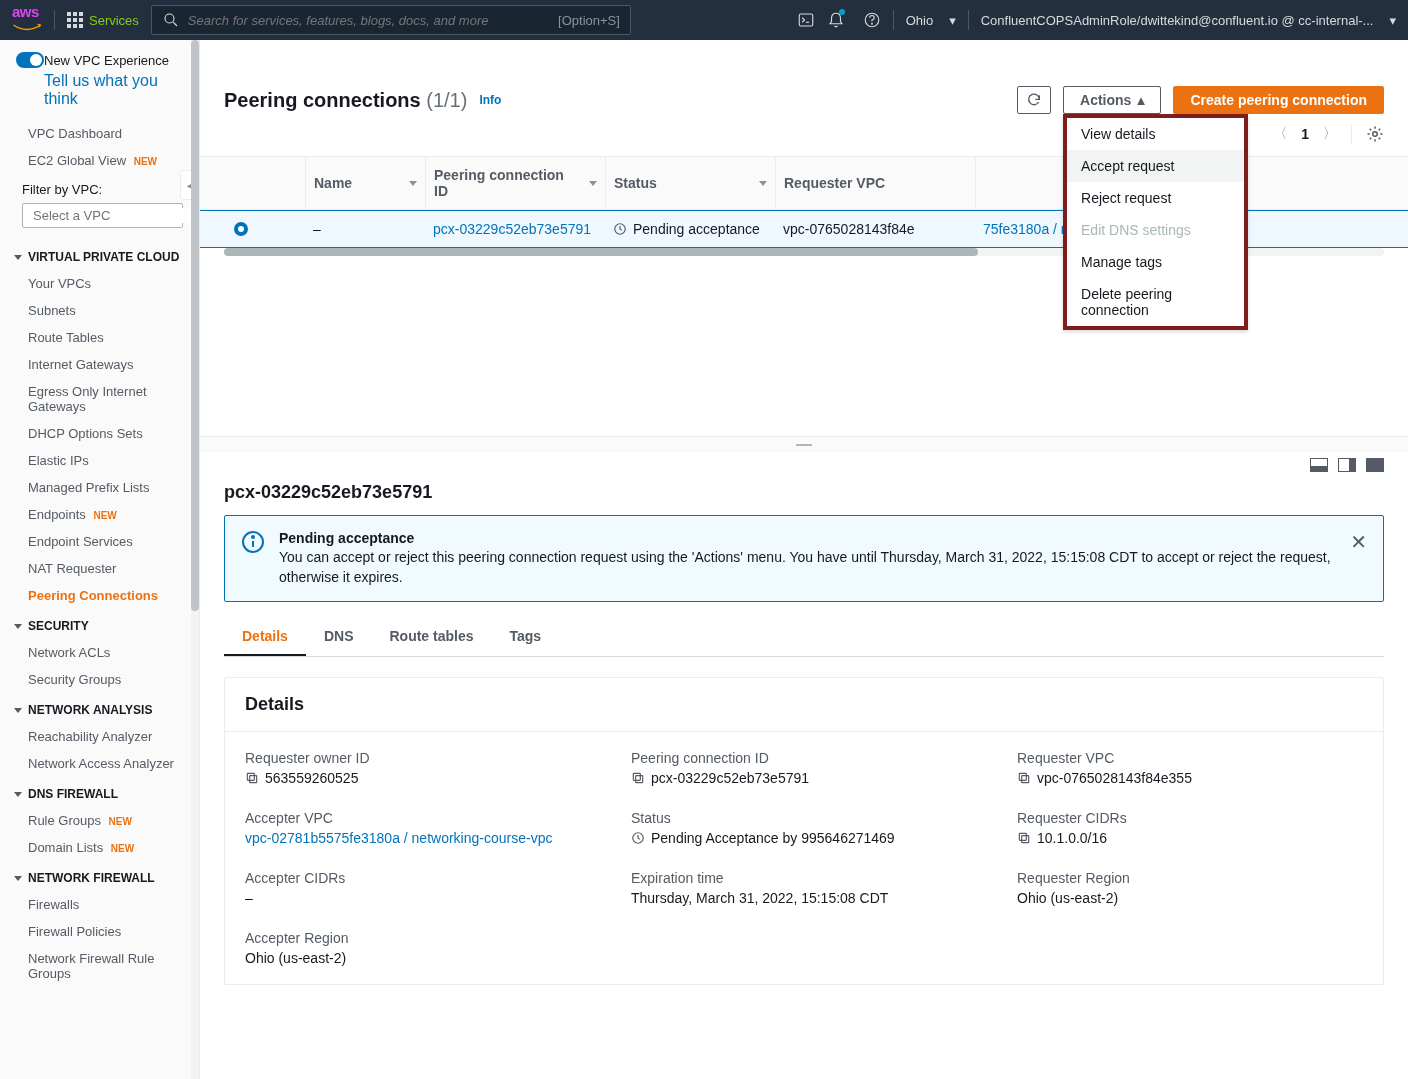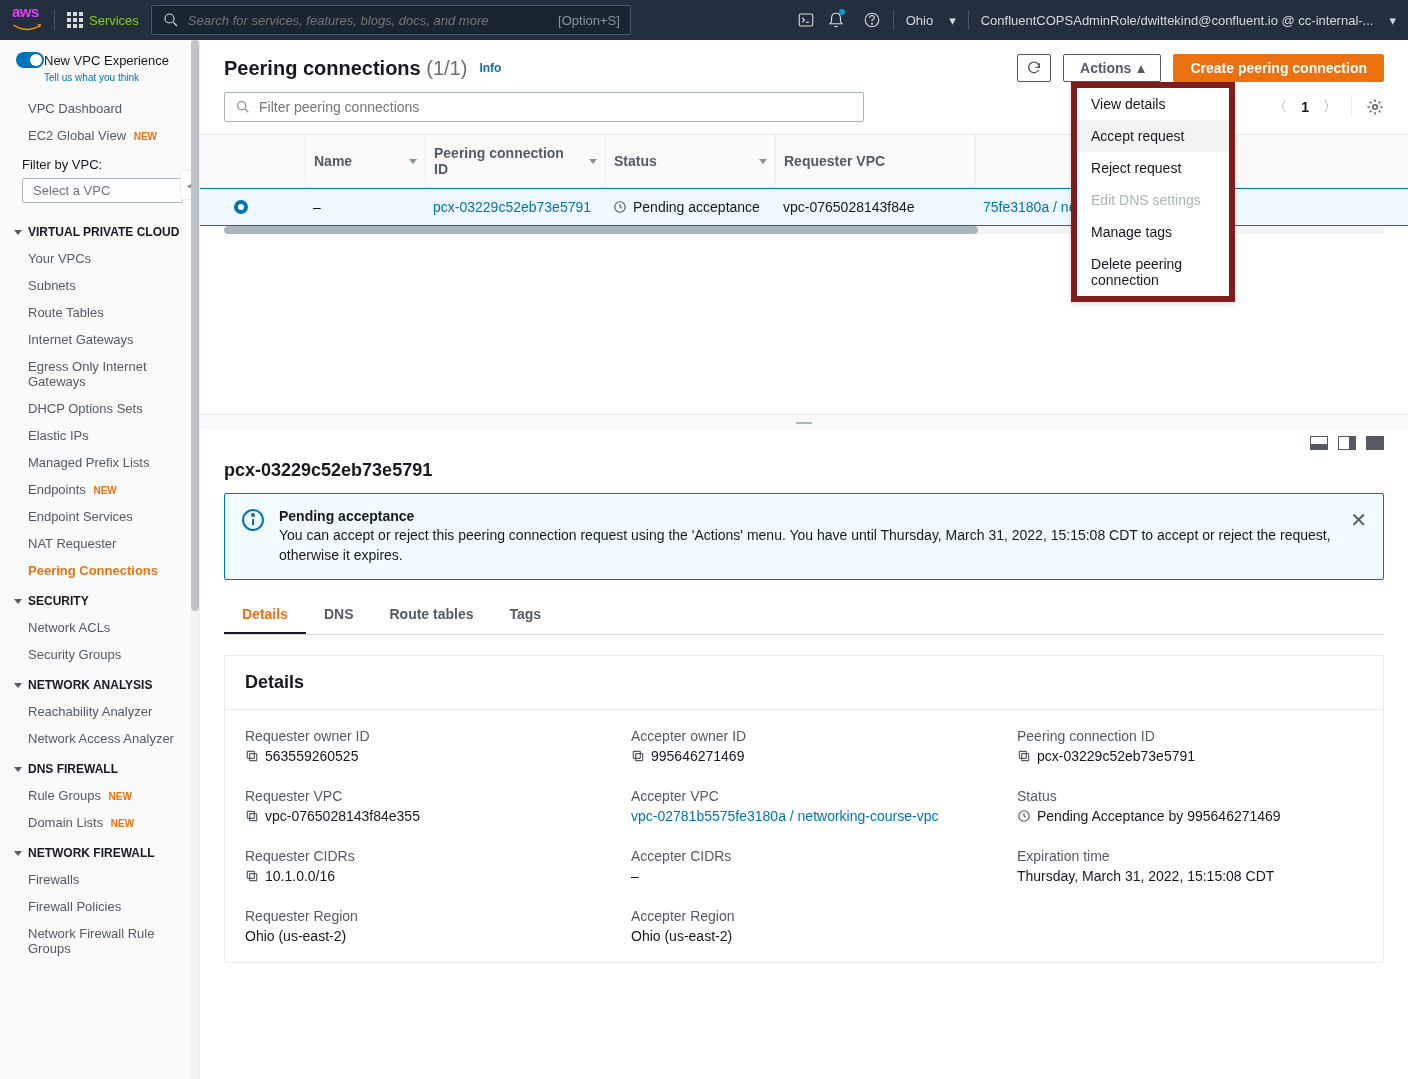--- a/index.html
+++ b/index.html
@@ -18,42 +18,42 @@
 .top-spacer { flex: 1; }
 .topbar-icon { width: 18px; height: 18px; stroke: #d5dbdb; fill: none; stroke-width: 1.5; cursor: pointer; }
 .topbar .text-item { color: #d5dbdb; font-size: 13px; cursor: pointer; display: flex; align-items: center; gap: 16px; }
 .notif-dot { width: 6px; height: 6px; background: #00a1c9; border-radius: 50%; position: relative; top: -8px; left: -6px; }
 .app { display: flex; height: calc(100vh - 40px); }
 .sidebar { width: 200px; background: #fafafa; border-right: 1px solid #eaeded; overflow-y: auto; padding: 12px 0 20px 0; position: relative; }
 .sb-toggle { display: flex; align-items: center; padding: 0 16px 4px 16px; }
 .toggle-sw { width: 28px; height: 16px; background: #0073bb; border-radius: 8px; position: relative; cursor: pointer; }
 .toggle-sw::after { content: ""; position: absolute; width: 12px; height: 12px; background: #fff; border-radius: 50%; top: 2px; right: 2px; }
 .sb-toggle-label { font-size: 13px; color: #16191f; }
-.sb-tellus { font-size: 10px; color: #0073bb; padding: 0 16px 12px 44px; cursor: pointer; }
+.sb-tellus { font-size: 16px; color: #0073bb; padding: 0 16px 12px 44px; cursor: pointer; }
 .sb-item { display: block; padding: 6px 16px 6px 28px; font-size: 13px; color: #545b64; cursor: pointer; }
 .sb-item.active { color: #ec7211; font-weight: bold; }
 .sb-item .new-badge { color: #ec7211; font-size: 10px; font-weight: bold; text-transform: uppercase; margin-left: 4px; }
 .sb-filter-label { padding: 8px 16px 6px 22px; font-size: 13px; color: #16191f; }
 .sb-filter-input { margin: 0 16px 12px 22px; display: flex; align-items: center; border: 1px solid #aab7b8; border-radius: 2px; padding: 4px 6px; gap: 4px; background: #fff; }
 .sb-filter-input input { border: none; outline: none; flex: 1; font-size: 13px; }
 .sb-section { display: flex; align-items: center; padding: 10px 16px 6px 14px; font-size: 12px; font-weight: bold; color: #16191f; cursor: pointer; }
 .sb-section .caret { width: 0; height: 0; border-left: 4px solid transparent; border-right: 4px solid transparent; border-top: 5px solid #545b64; margin-right: 6px; }
 .sb-collapse { position: absolute; right: -1px; top: 130px; width: 20px; height: 30px; border: 1px solid #eaeded; background: #fff; border-radius: 3px 0 0 3px; display: flex; align-items: center; justify-content: center; cursor: pointer; color: #879596; }
 .main { flex: 1; overflow: auto; position: relative; background: #fff; }
-.header-row { display: flex; align-items: center; padding: 14px 24px 10px 24px; gap: 12px; }
+.header-row { display: flex; align-items: center; padding: 14px 24px 10px 24px; gap: 12px; margin-top: 32px; }
 .page-title { font-size: 20px; font-weight: bold; }
 .page-count { font-weight: normal; color: #687078; }
 .info-link { color: #0073bb; font-size: 12px; font-weight: bold; cursor: pointer; }
 .hdr-spacer { flex: 1; }
 .btn { border: 1px solid #545b64; background: #fff; padding: 5px 16px; font-size: 14px; font-weight: bold; color: #545b64; cursor: pointer; border-radius: 2px; display: flex; align-items: center; gap: 6px; }
 .btn.primary { background: #ec7211; border-color: #ec7211; color: #fff; }
 .btn.icon-only { padding: 5px 8px; }
 .refresh-icon { width: 16px; height: 16px; }
 .actions-wrapper { position: relative; }
-.actions-menu { position: absolute; top: 100%; left: 8px; width: 164px; background: #fff; border: 6px solid #7f1d1d; box-shadow: 0 2px 4px rgba(0,0,0,0.15); z-index: 10; }
+.actions-menu { position: absolute; top: 100%; left: 0; width: 185px; background: #fff; border: 4px solid #7f1d1d; box-shadow: 0 2px 4px rgba(0,0,0,0.15); z-index: 10; }
 .menu-item { padding: 8px 14px; font-size: 14px; color: #16191f; cursor: pointer; }
 .menu-item.hover { background: #f2f3f3; }
 .menu-item.disabled { color: #aab7b8; cursor: default; }
 .filter-row { padding: 0 24px 12px 24px; display: flex; align-items: center; gap: 16px; }
 .filter-input { flex: 0 0 640px; border: 1px solid #aab7b8; border-radius: 2px; padding: 6px 10px; display: flex; align-items: center; gap: 8px; }
 .filter-input input { border: none; outline: none; flex: 1; font-size: 14px; }
 .pagination { display: flex; align-items: center; gap: 14px; margin-left: auto; }
 .pg-btn { cursor: pointer; color: #879596; }
 .pg-num { font-weight: bold; }
 .gear { cursor: pointer; }
@@ -271,27 +271,20 @@
           <div class="menu-item">Reject request</div>
           <div class="menu-item disabled">Edit DNS settings</div>
           <div class="menu-item">Manage tags</div>
           <div class="menu-item">Delete peering connection</div>
         </div>
       </div>
       <button class="btn primary">Create peering connection</button>
     </div>
 
     <div class="filter-row">
-      <div class="filter-input">
-        <svg width="16" height="16" viewBox="0 0 24 24" fill="none" stroke="#879596" stroke-width="2">
-            <circle cx="10" cy="10" r="6"></circle>
-            <line x1="15" y1="15" x2="20" y2="20"></line>
-          </svg>
-        <input placeholder="Filter peering connections" style="">
-      </div>
       <div class="pagination">
         <span class="pg-btn">〈</span>
         <span class="pg-num">1</span>
         <span class="pg-btn">〉</span>
         <div style="width:1px;height:20px;background:#eaeded;"></div>
         <svg class="gear" width="18" height="18" viewBox="0 0 24 24" fill="none" stroke="#545b64" stroke-width="2">
             <circle cx="12" cy="12" r="3"></circle>
             <path d="M12 2 L12 5 M12 19 L12 22 M2 12 L5 12 M19 12 L22 12 M5 5 L7 7 M17 17 L19 19 M5 19 L7 17 M17 7 L19 5"></path>
           </svg>
       </div>
@@ -386,30 +379,20 @@
           <div class="field-label">Requester owner ID</div>
           <div class="field-value">
               <svg class="copy-icon" viewBox="0 0 24 24" fill="none" stroke="#545b64" stroke-width="2">
                 <rect x="8" y="8" width="12" height="12" rx="1"></rect>
                 <rect x="4" y="4" width="12" height="12" rx="1"></rect>
               </svg>
               <span>563559260525</span>
             </div>
         </div>
         <div>
-          <div class="field-label">Accepter owner ID</div>
-          <div class="field-value">
-              <svg class="copy-icon" viewBox="0 0 24 24" fill="none" stroke="#545b64" stroke-width="2">
-                <rect x="8" y="8" width="12" height="12" rx="1"></rect>
-                <rect x="4" y="4" width="12" height="12" rx="1"></rect>
-              </svg>
-              <span>995646271469</span>
-            </div>
-        </div>
-        <div>
           <div class="field-label">Peering connection ID</div>
           <div class="field-value">
               <svg class="copy-icon" viewBox="0 0 24 24" fill="none" stroke="#545b64" stroke-width="2">
                 <rect x="8" y="8" width="12" height="12" rx="1"></rect>
                 <rect x="4" y="4" width="12" height="12" rx="1"></rect>
               </svg>
               <span>pcx-03229c52eb73e5791</span>
             </div>
         </div>
         <div>

